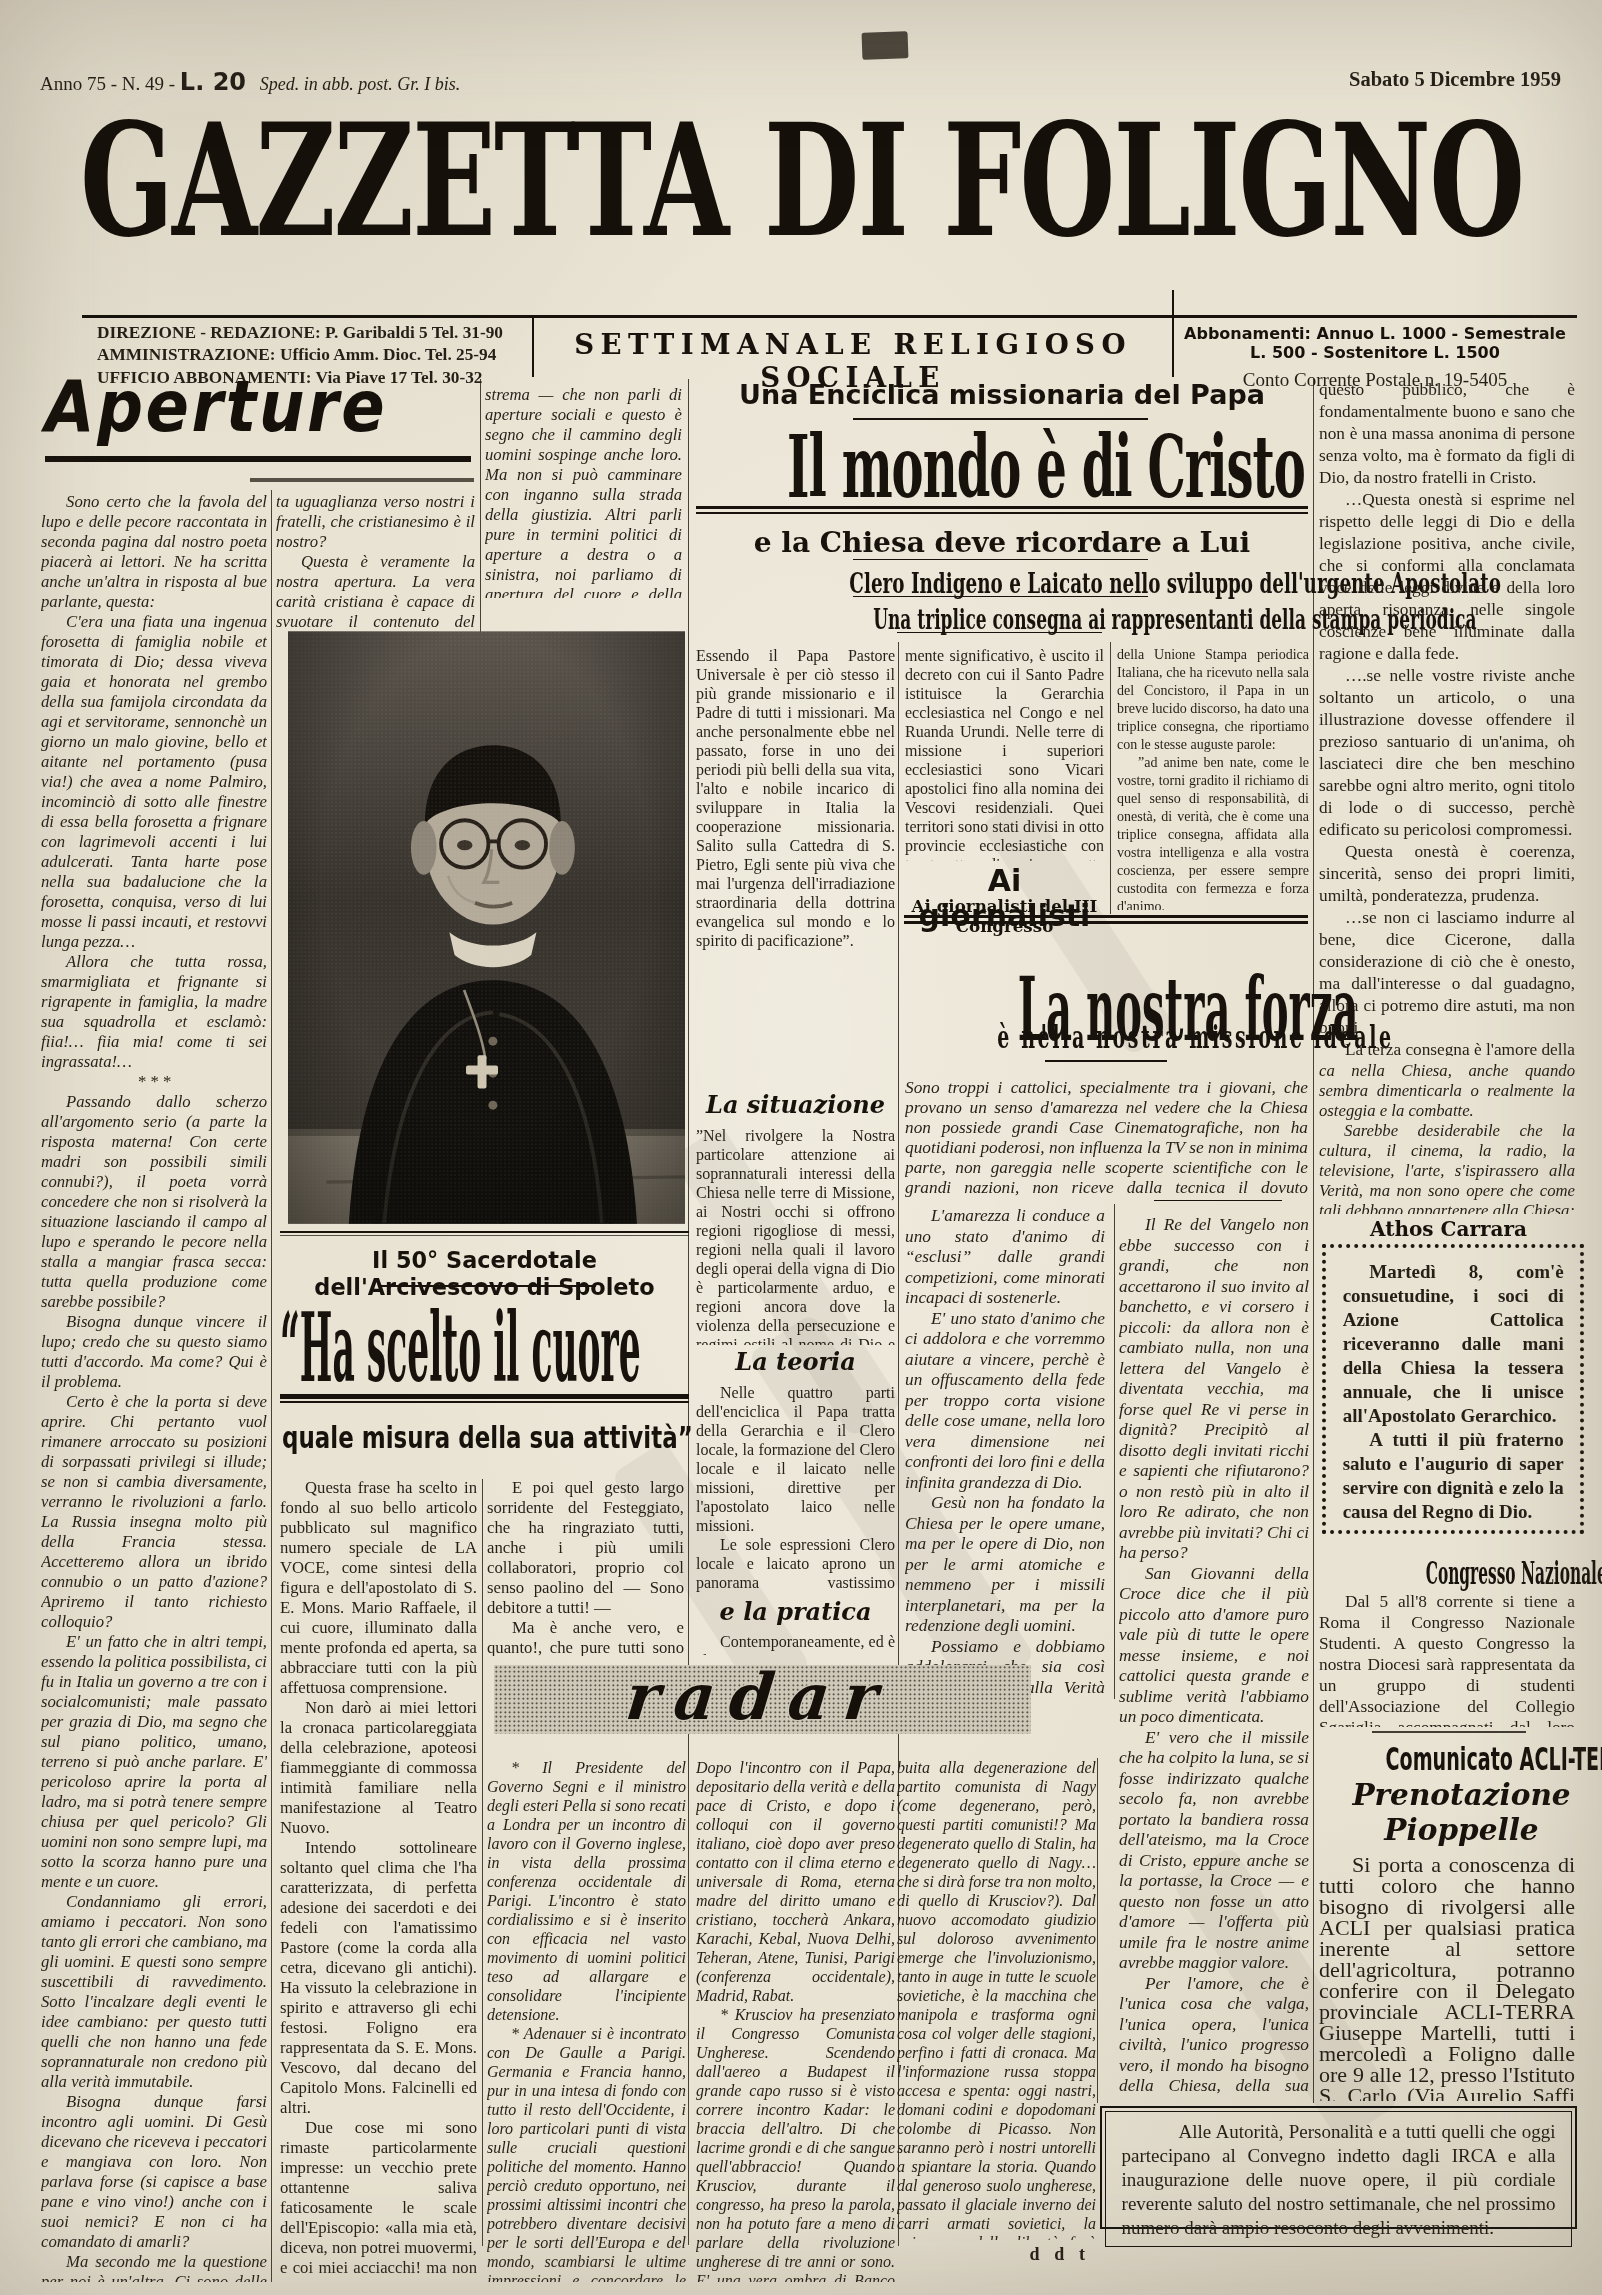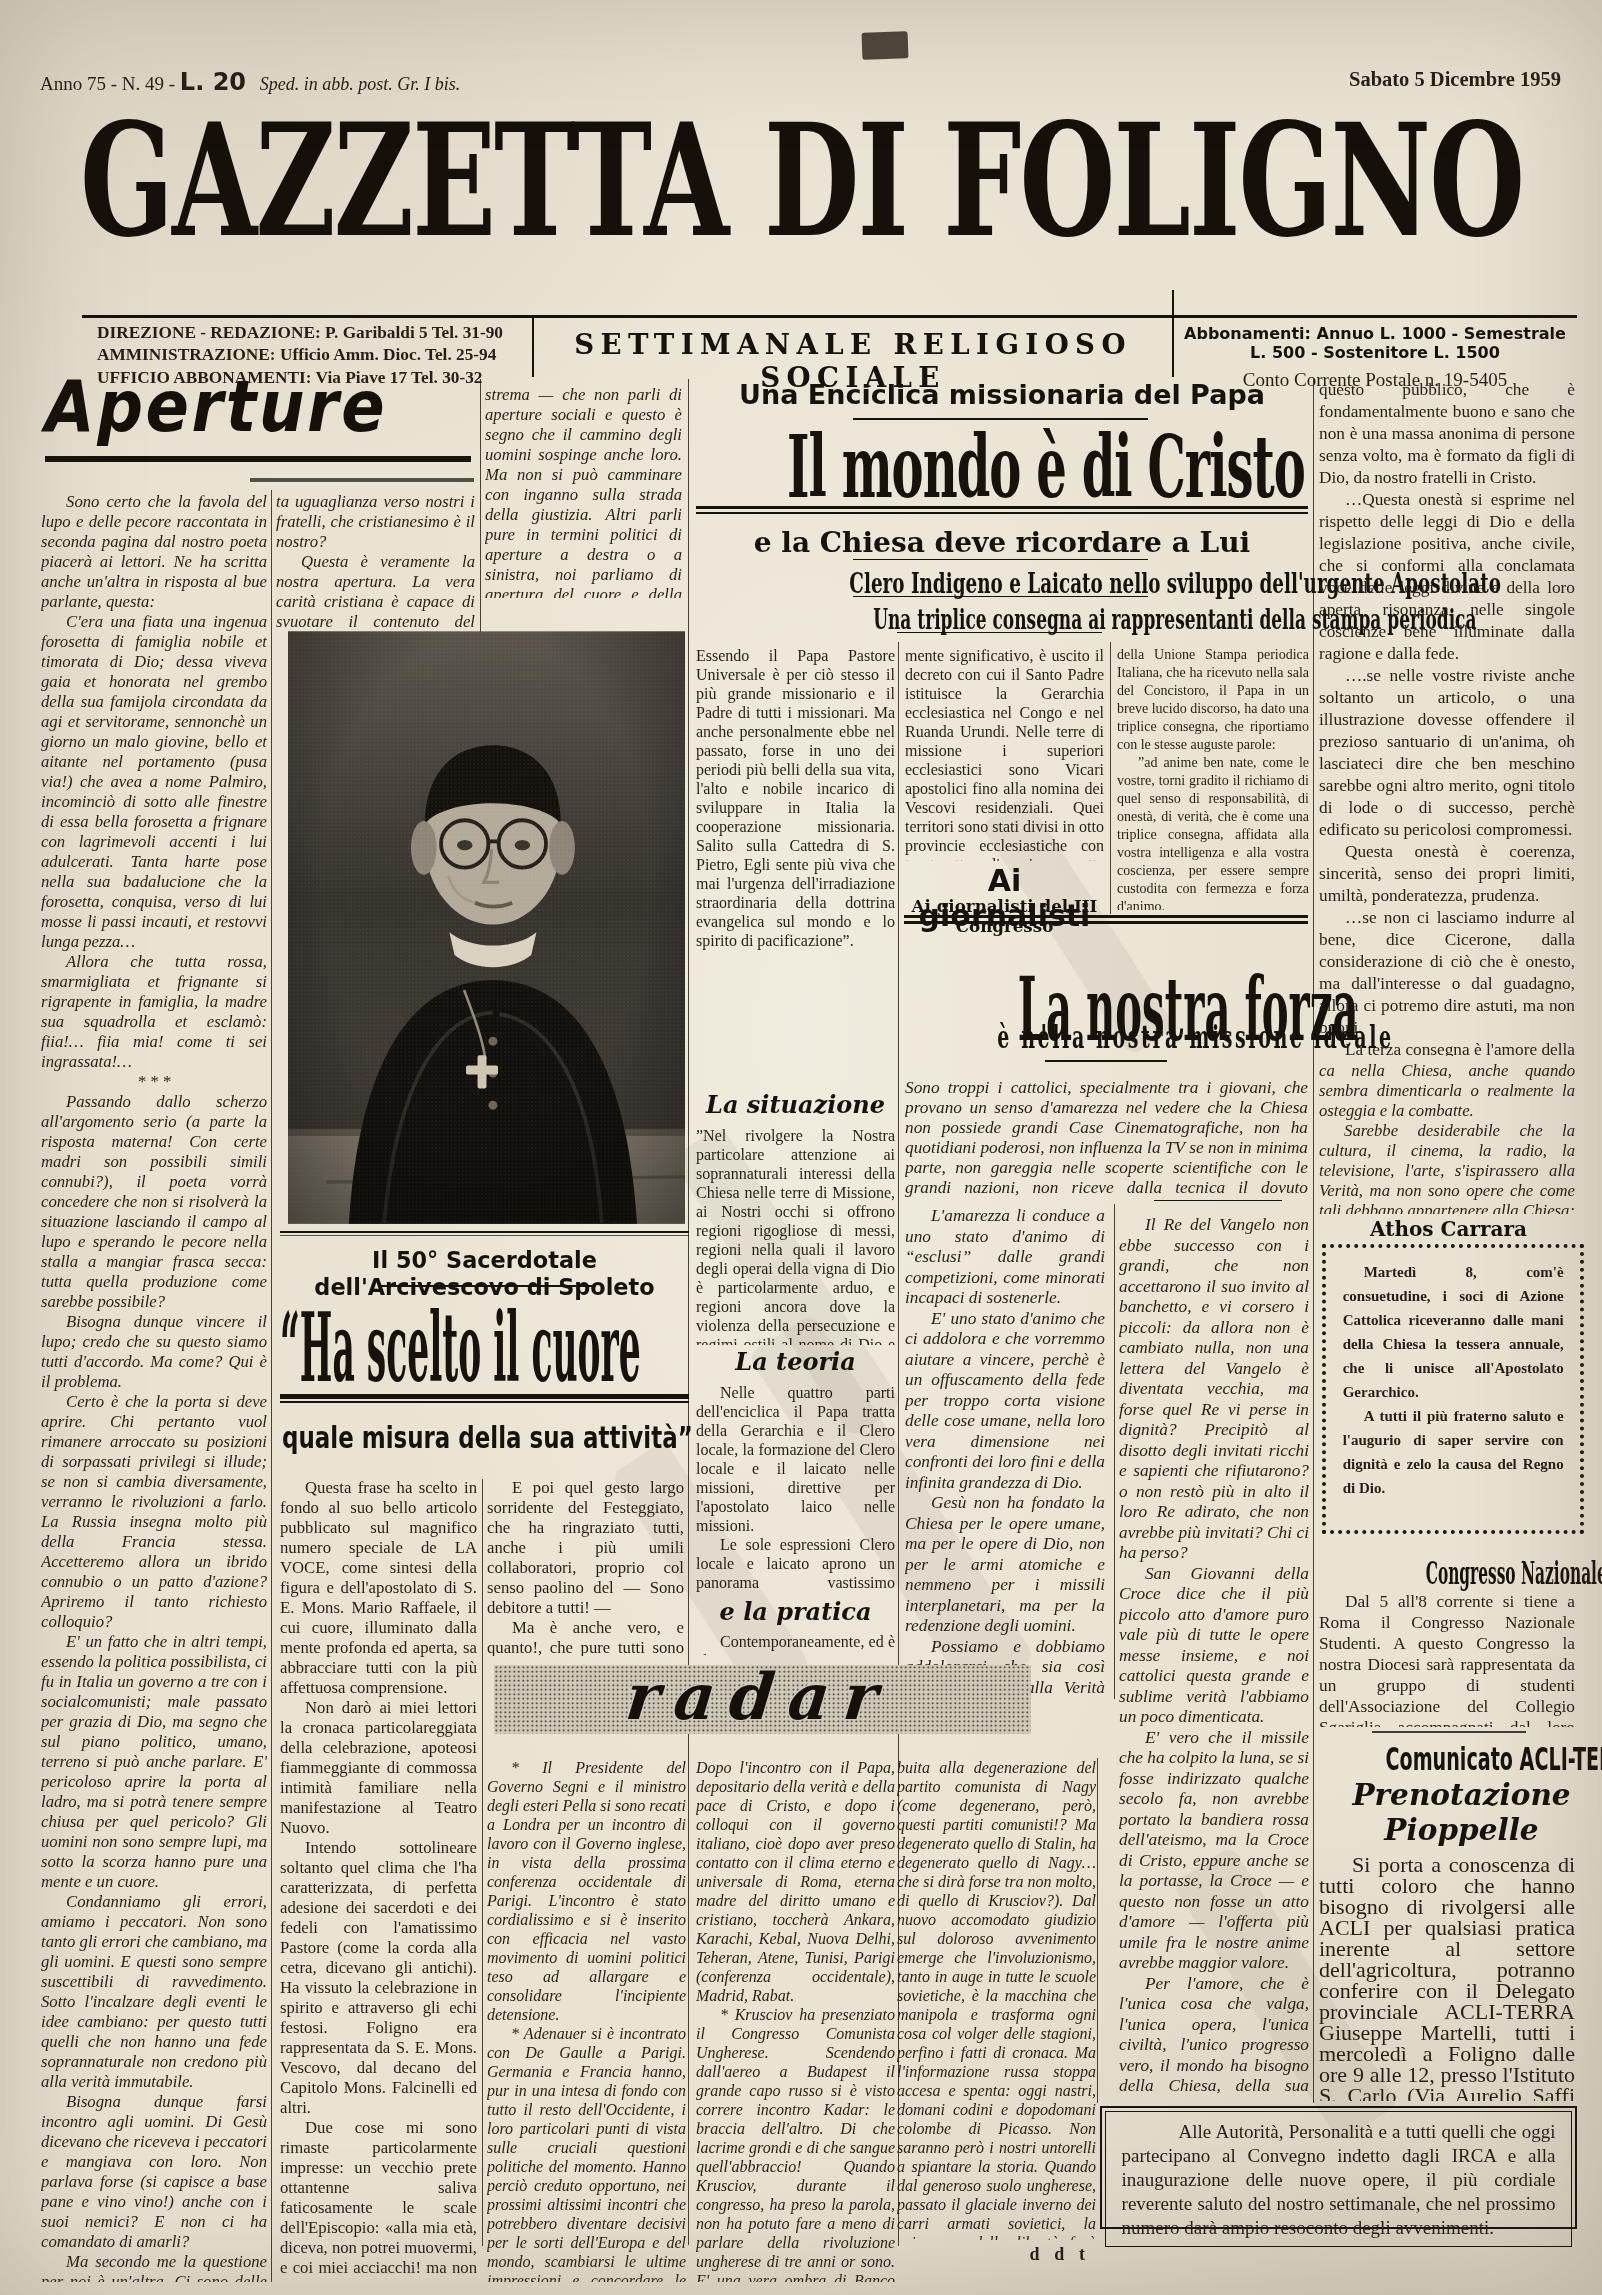--- a/index.html
+++ b/index.html
@@ -21,21 +21,21 @@
   .col p.noind{text-indent:0;}
   .it{font-style:italic;}
   .khead{font-family:"DejaVu Sans","Liberation Sans",sans-serif;font-weight:bold;color:#17120c;}
   .shead{font-family:"DejaVu Serif","Liberation Serif",serif;font-weight:bold;color:#17120c;}
   .nowrap{white-space:nowrap;display:inline-block;}
   .ctr{text-align:center;}
   #mast-title{left:0;right:0;top:103px;text-align:center;font-family:"DejaVu Serif",serif;
     font-weight:bold;font-size:110px;letter-spacing:-1.9px;line-height:1;white-space:nowrap;
     transform:scaleY(1.42);transform-origin:top center;color:#15100a;}
   .subheadItal{font-family:"DejaVu Serif",serif;font-weight:bold;font-style:italic;font-size:24px;color:#17120c;}
-  #tessera-box{border:4.5px dotted #1c1811;padding:11.5px 16.7px;font-weight:bold;font-size:15px;line-height:24px;text-align:justify;}
+  #tessera-box{border:4.5px dotted #1c1811;padding:11.5px 16.7px;font-weight:bold;font-size:19px;line-height:24px;text-align:justify;}
   #tessera-box p{margin:0;text-indent:1.4em;}
   #notice-outer{border:2.6px solid #17130e;}
   #notice-inner{border:1.9px solid #17130e;margin:3.2px;padding:7.7px 15.4px 6.4px 15.4px;font-size:19px;line-height:24px;text-align:justify;}
   #notice-inner p{margin:0;text-indent:3em;}
   #radar-band{background-color:#cfc9ba;
     background-image:radial-gradient(circle,#2b251d 0.8px,transparent 1px);
     background-size:4.5px 4.5px;overflow:hidden;}
 </style>
 </head>
 <body>

